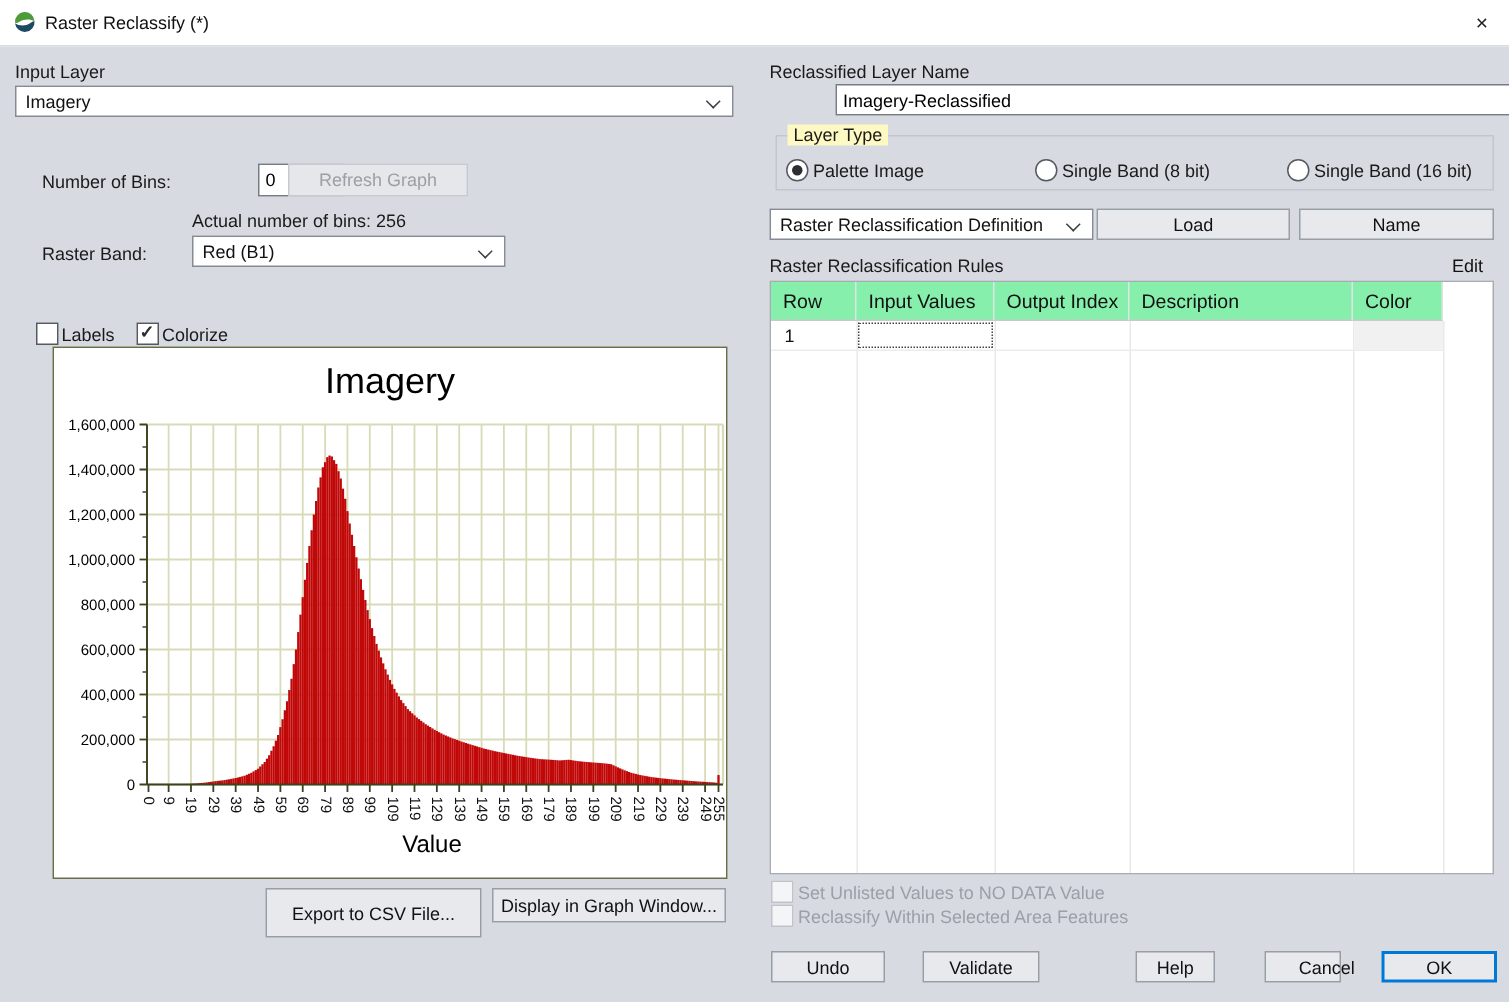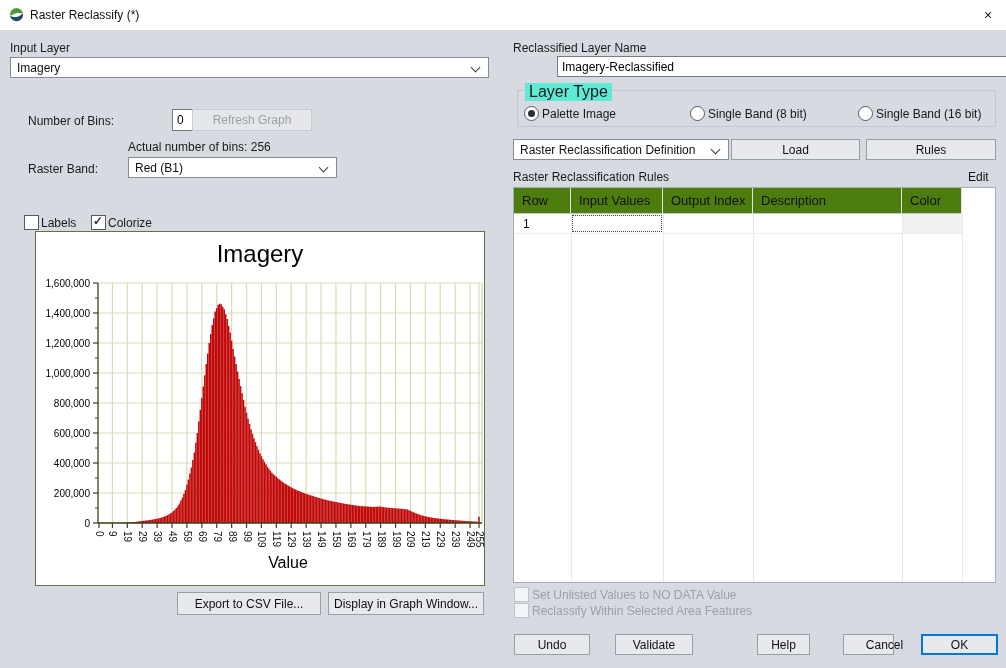--- a/index.html
+++ b/index.html
@@ -26,26 +26,26 @@
   .btn.dis{background:#e5e7ea;border-color:#c7cad0;color:#9aa0a6;}
   .btn.focus{border:2px solid #0078d7;}
   
   .cb{position:absolute;width:13px;height:13px;background:#fff;border:1px solid #555a61;box-sizing:content-box;}
   .cb.on::after{content:"\2713";position:absolute;left:1px;top:-2px;font-size:12px;font-weight:bold;color:#2b2f34;}
   .cb.dis{border-color:#c0c4ca;background:#f4f5f7;}
   .radio{position:absolute;width:13px;height:13px;border-radius:50%;background:#fff;border:1px solid #555a61;}
   .radio.on::after{content:"";position:absolute;left:3px;top:3px;width:7px;height:7px;border-radius:50%;background:#2b2f34;}
   
   .groupbox{position:absolute;border:1px solid #c2c6cd;box-sizing:border-box;}
-  .groupbox-label{position:absolute;font-size:16px;color:#1a1a1a;background:#5eead4;padding:0 4px;}
+  .groupbox-label{position:absolute;font-size:12px;color:#1a1a1a;background:#fef9c3;padding:0 4px;}
   
   .chart-panel{position:absolute;left:35px;top:231px;width:448px;height:353px;background:#fff;border:1px solid #667048;box-sizing:content-box;}
   
   .rules-table{position:absolute;left:513px;top:187px;width:483px;height:396px;background:#fff;border:1px solid #a8adb5;box-sizing:border-box;}
-  .th{position:absolute;top:0;height:26px;font-size:13px;color:#111;box-sizing:border-box;border-bottom:1px solid #c9c9c9;border-right:1px solid #e3e3e3;padding:5px 0 0 8px;background:#4d7c0f;}
+  .th{position:absolute;top:0;height:26px;font-size:13px;color:#111;box-sizing:border-box;border-bottom:1px solid #c9c9c9;border-right:1px solid #e3e3e3;padding:5px 0 0 8px;background:#86efac;}
   .colline{position:absolute;top:26px;width:1px;background:#e9e9e9;}
   .cell-text{position:absolute;font-size:12px;color:#111;}
   .focus-cell{position:absolute;border:1px dotted #444;box-sizing:border-box;}
   .edit-link{position:absolute;font-size:12px;color:#111;}
 </style>
 </head>
 <body>
 
 <div class="window">
 
@@ -445,21 +445,21 @@
           <line x1="419.15686274509807" y1="291" x2="419.15686274509807" y2="296" stroke="#3a431f" stroke-width="1.2"></line>
           <text transform="rotate(90 416.15686274509807 299)" x="416.15686274509807" y="299" font-size="10" text-anchor="start" fill="#111">239</text>
           <line x1="434.05882352941177" y1="291" x2="434.05882352941177" y2="296" stroke="#3a431f" stroke-width="1.2"></line>
           <text transform="rotate(90 431.05882352941177 299)" x="431.05882352941177" y="299" font-size="10" text-anchor="start" fill="#111">249</text>
           <line x1="443" y1="291" x2="443" y2="296" stroke="#3a431f" stroke-width="1.2"></line>
           <text transform="rotate(90 440 299)" x="440" y="299" font-size="10" text-anchor="start" fill="#111">255</text>
           <text x="252" y="336" font-size="16" text-anchor="middle" fill="#000">Value</text>
         </svg></div>
   </div>
 
-  <div class="btn" style="left:177px;top:592px;width:144px;height:23px;">Export to CSV File...</div>
+  <div class="btn" style="left:177px;top:592px;width:144px;height:33px;">Export to CSV File...</div>
   <div class="btn" style="left:328px;top:592px;width:156px;height:23px;">Display in Graph Window...</div>
 
   <div class="lbl" style="left:513px;top:41px;">Reclassified Layer Name</div>
   <div class="field" style="left:513px;top:56px;width:483px;height:21px;">
     <input value="Imagery-Reclassified" style="">
   </div>
 
   <div class="groupbox" style="left:517px;top:90px;width:479px;height:37px;"></div>
   <div class="groupbox-label" style="left:525px;top:83px;">Layer Type</div>
   <span class="radio on" style="left:524px;top:106px;"></span>
@@ -467,21 +467,21 @@
   <span class="radio" style="left:690px;top:106px;"></span>
   <div class="lbl" style="left:708px;top:107px;">Single Band (8 bit)</div>
   <span class="radio" style="left:858px;top:106px;"></span>
   <div class="lbl" style="left:876px;top:107px;">Single Band (16 bit)</div>
 
   <div class="combo" style="left:513px;top:139px;width:216px;height:21px;">
     <span class="ctext">Raster Reclassification Definition</span>
     <span class="chev"></span>
   </div>
   <div class="btn" style="left:731px;top:139px;width:129px;height:21px;">Load</div>
-  <div class="btn" style="left:866px;top:139px;width:130px;height:21px;">Rules</div>
+  <div class="btn" style="left:866px;top:139px;width:130px;height:21px;">Name</div>
 
   <div class="lbl" style="left:513px;top:170px;">Raster Reclassification Rules</div>
   <div class="edit-link" style="left:968px;top:170px;">Edit</div>
 
   <div class="rules-table">
     <div class="th" style="left:0;width:57px;">Row</div>
     <div class="th" style="left:57px;width:92px;">Input Values</div>
     <div class="th" style="left:149px;width:90px;">Output Index</div>
     <div class="th" style="left:239px;width:149px;">Description</div>
     <div class="th" style="left:388px;width:60px;">Color</div>

